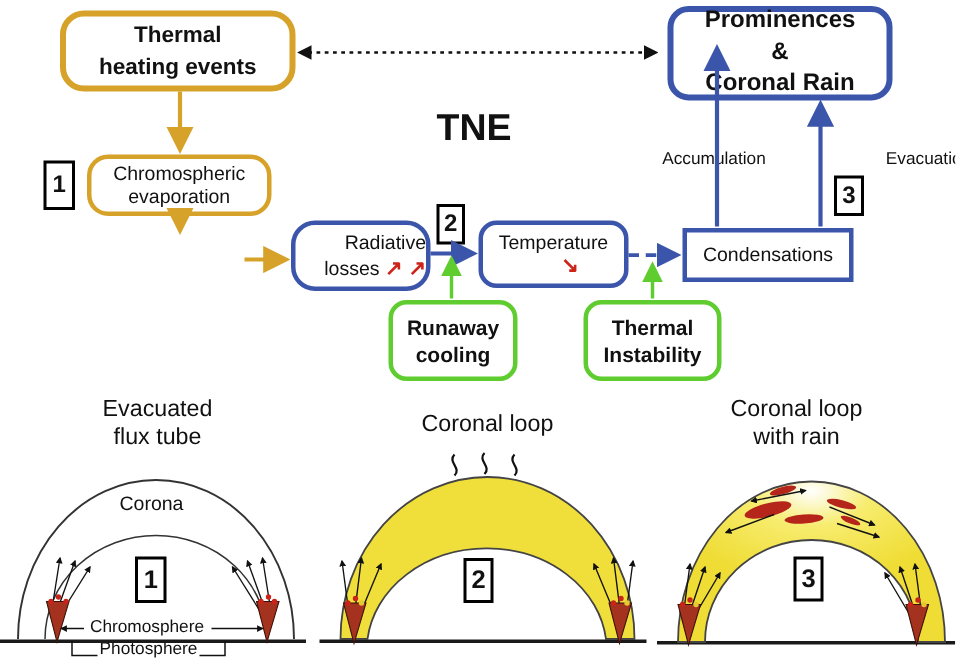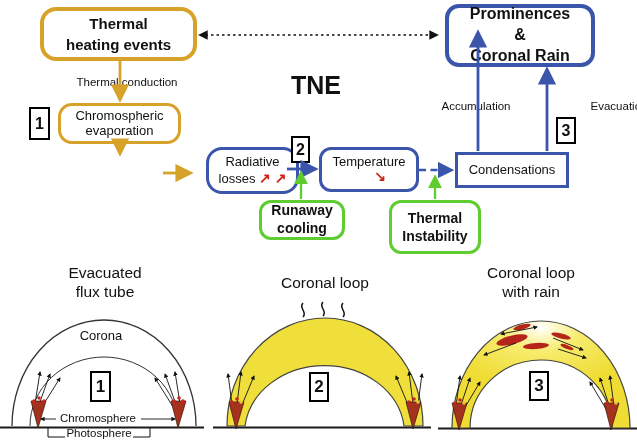--- a/index.html
+++ b/index.html
@@ -34,46 +34,45 @@
     <span>&amp;</span>
     <span>Coronal Rain</span>
   </div>
 
   <div class="box gold" style="left:58px;top:103px;width:123px;height:41px;border-width:3px;border-radius:14px;font-size:13px;line-height:1.15;">
     <span>Chromospheric</span>
     <span>evaporation</span>
   </div>
 
 
-  <div class="box blue" style="left:206px;top:147px;width:93px;height:47px;border-width:3.5px;border-radius:16px;font-size:13px;line-height:1.15;">
+  <div class="box blue" style="left:194px;top:147px;width:93px;height:47px;border-width:3.5px;border-radius:16px;font-size:13px;line-height:1.15;align-items:flex-end;">
     <span>Radiative</span>
     <span><span>losses</span>
       <span class="trend">↗ ↗</span></span>
   </div>
 
   <div class="box blue" style="left:319px;top:147px;width:100px;height:45px;border-width:3.5px;border-radius:12px;font-size:13px;line-height:1.1;">
     <span>Temperature</span>
     <span class="trend" style="padding-left:22px;">↘</span>
   </div>
 
   <div class="box blue" style="left:455px;top:152px;width:114px;height:36px;border-width:3.5px;border-radius:0;font-size:13px;">
     <span>Condensations</span>
   </div>
 
-  <div class="box green bold" style="left:259px;top:200px;width:86px;height:40px;border-width:3.5px;border-radius:12px;font-size:14px;line-height:1.3;justify-content:flex-end;">
+  <div class="box green bold" style="left:259px;top:200px;width:86px;height:54px;border-width:3.5px;border-radius:12px;font-size:14px;line-height:1.3;">
     <span>Runaway</span>
     <span>cooling</span>
   </div>
 
   <div class="box green bold" style="left:389px;top:200px;width:92px;height:54px;border-width:3.5px;border-radius:12px;font-size:14px;line-height:1.3;">
     <span>Thermal</span>
     <span>Instability</span>
   </div>
 
-  <div class="lbl" style="left:72px;top:76px;width:110px;">Thermal conduction</div>
   <div class="lbl bold" style="left:283px;top:71px;width:66px;font-size:25px;">TNE</div>
   <div class="lbl" style="left:400px;top:100px;width:72px;margin-left:40px;">Accumulation</div>
   <div class="lbl" style="left:563px;top:100px;width:64px;margin-left:24px;">Evacuation</div>
 
   <div class="badge" style="left:29px;top:107px;width:21px;height:33px;">1</div>
   <div class="badge" style="left:291px;top:136px;width:19px;height:27px;">2</div>
   <div class="badge" style="left:556px;top:117px;width:20px;height:27px;">3</div>
 
   <div class="illus-title" style="left:45px;top:263px;width:120px;">
     <span>Evacuated</span><br>

